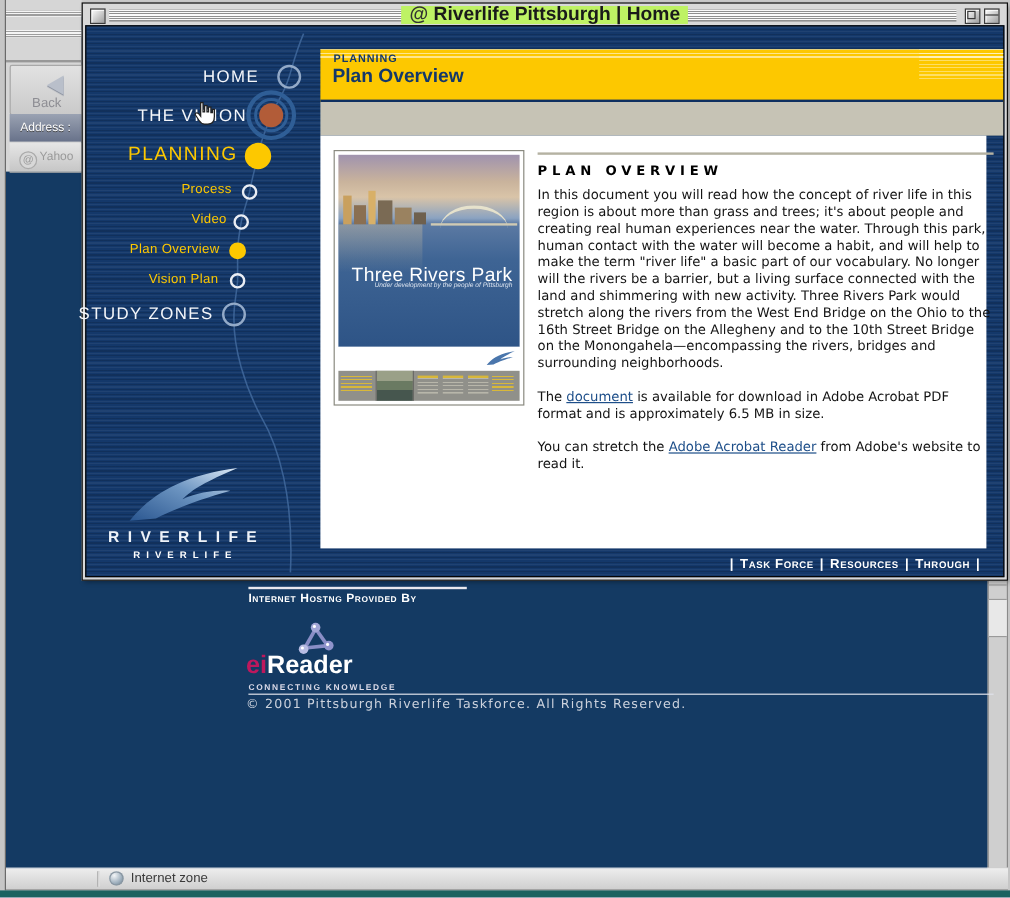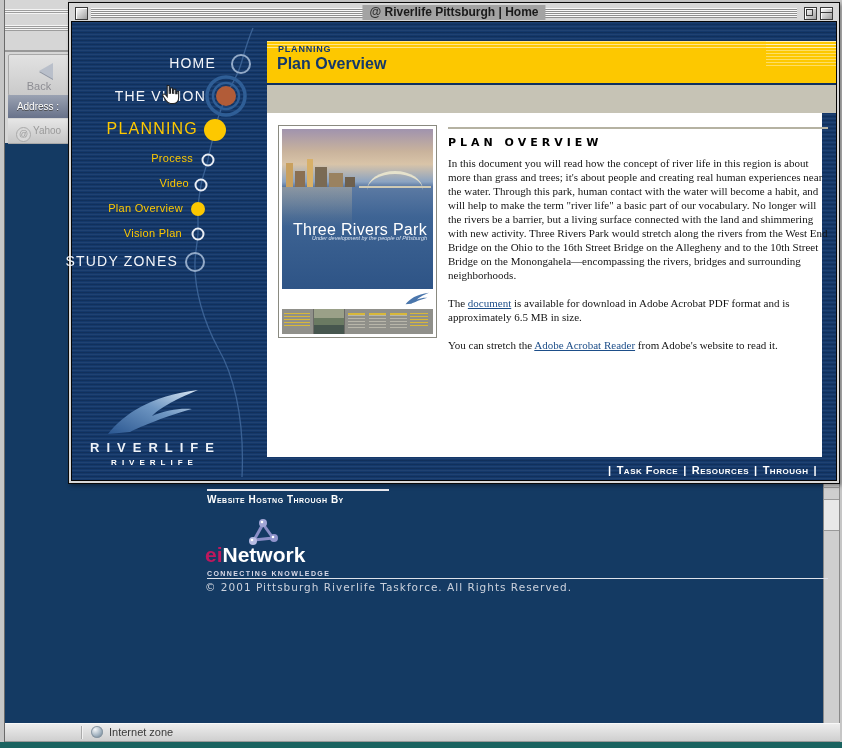--- a/index.html
+++ b/index.html
@@ -42,21 +42,21 @@
   .status-bar{position:absolute;left:5px;right:2px;bottom:6px;height:17px;background:linear-gradient(#ededed,#cfcfcf);border-top:1px solid #f8f8f8;border-bottom:1px solid #9a9a9a;}
   .status-divider{position:absolute;left:76px;top:2px;bottom:2px;width:1px;background:#aaa;border-right:1px solid #f2f2f2;}
   .globe{position:absolute;left:86px;top:2px;width:12px;height:12px;border-radius:50%;background:radial-gradient(circle at 35% 30%,#f4f6f8,#9fb0be 55%,#5c707e);box-shadow:inset 0 0 0 1px #8a97a2;}
   .status-text{position:absolute;left:104px;top:2px;font-size:11px;color:#3a3a3a;}
   .screen-bottom{position:absolute;left:0;right:0;bottom:0;height:6px;background:#1a6360;}
 
   
   .fw{position:absolute;left:68px;top:2px;width:770px;height:480px;background:#d8d8d8;border:1px solid #0a0a0a;box-shadow:2px 2px 4px rgba(0,0,0,.35);}
   .fw-titlebar{position:absolute;left:2px;right:2px;top:2px;height:15px;background:#d8d8d8;}
   .tb-stripes{position:absolute;left:20px;right:40px;top:3px;bottom:2px;background:repeating-linear-gradient(180deg,#fafafa 0 1px,#8f8f8f 1px 2px);}
-  .tb-title{position:absolute;left:50%;top:0;transform:translateX(-50%);background:#a3a3a3;padding:0 7px;font-size:12px;font-weight:bold;color:#1a1a1a;white-space:nowrap;line-height:15px;}
+  .tb-title{position:absolute;left:50%;top:0;transform:translateX(-50%);background:#bef264;padding:0 7px;font-size:16px;font-weight:bold;color:#1a1a1a;white-space:nowrap;line-height:15px;}
   .tb-favicon{font-weight:bold;color:#333;}
   .wbox{position:absolute;top:2px;width:11px;height:11px;border:1px solid #3a3a3a;background:linear-gradient(135deg,#ffffff,#9e9e9e);box-shadow:inset 1px 1px 0 #fff;}
   .wbox-close{left:4px;}
   .wbox-zoom{right:20px;}
   .wbox-zoom:after{content:"";position:absolute;left:1px;top:1px;width:5px;height:5px;border:1px solid #3a3a3a;}
   .wbox-collapse{right:4px;}
   .wbox-collapse:after{content:"";position:absolute;left:0px;right:0px;top:4px;height:1px;background:#3a3a3a;}
 
   .fw-content{position:absolute;left:2px;right:2px;top:18px;bottom:2px;border:1px solid #050505;
     background-color:#14386a;
@@ -116,21 +116,21 @@
   .bs-txt1{position:absolute;left:2px;top:4px;width:26px;height:15px;background:repeating-linear-gradient(180deg,#d8b83a 0 1px,rgba(0,0,0,0) 1px 3px);}
   .bs-img{position:absolute;left:31px;top:0;width:30px;height:25px;background:linear-gradient(180deg,#9aa088 0 35%,#6a7a62 35% 65%,#46564e 65%);border-left:1px solid #6a6a66;border-right:1px solid #6a6a66;}
   .bs-col{position:absolute;top:4px;width:17px;height:13px;border-top:2px solid #d8b83a;background:repeating-linear-gradient(180deg,#b8b6aa 0 1px,rgba(0,0,0,0) 1px 3px);}
   .bs-c1{left:66px;} .bs-c2{left:87px;} .bs-c3{left:108px;}
   .bs-c4{position:absolute;left:128px;top:4px;width:18px;height:15px;background:repeating-linear-gradient(180deg,#d8b83a 0 1px,rgba(0,0,0,0) 1px 3px);}
 
   
   .article{position:absolute;left:181px;top:14px;width:380px;font-family:"DejaVu Sans",sans-serif;}
   .rule{height:2px;background:#b5b2a2;margin-bottom:7px;}
   .art-h{font-size:11px;font-weight:bold;letter-spacing:4px;color:#000;margin:0 0 7px 0;font-family:"DejaVu Sans",sans-serif;}
-  .article p{margin:0 0 14px 0;font-size:11px;line-height:14px;color:#141414;font-family:Liberation Serif, serif;}
+  .article p{margin:0 0 14px 0;font-size:11px;line-height:14px;color:#141414;}
   .article a{color:#1d4e89;text-decoration:underline;cursor:pointer;}
 
   
   .fw-footer{position:absolute;left:0;right:0;top:435px;height:23px;text-align:right;padding-right:14px;box-sizing:border-box;
     font-size:11px;font-weight:bold;color:#fff;font-variant:small-caps;letter-spacing:.5px;line-height:26px;}
   .fw-footer a{color:#fff;text-decoration:none;cursor:pointer;}
   .fw-footer .sep{margin:0 5px;color:#fff;}
 </style>
 </head>
 <body>
@@ -154,35 +154,35 @@
     </div>
     <div class="addr-row">
       <span>Address :</span>
     </div>
     <div class="yahoo-row">
       <span class="yahoo-at">@</span><span>Yahoo</span>
     </div>
   </div>
 
   <div class="pf-hr-short"></div>
-  <div class="pf-hosting">Website Hostng Through By</div>
+  <div class="pf-hosting">Internet Hostng Provided By</div>
   <svg class="pf-molecule" width="34" height="28" viewBox="0 0 34 28">
     <g stroke="#8a8ec6" stroke-width="3">
       <line x1="17" y1="6" x2="8" y2="22"></line>
         <line x1="17" y1="6" x2="27" y2="20"></line>
         <line x1="8" y1="22" x2="27" y2="20"></line>
     </g>
     <circle cx="17" cy="5" r="4" fill="#a2a6d6"></circle>
       <circle cx="7" cy="23" r="4" fill="#b8bce2"></circle>
       <circle cx="28" cy="20" r="4" fill="#9094cc"></circle>
     <circle cx="16" cy="4" r="1.3" fill="#fff"></circle>
       <circle cx="6" cy="22" r="1.3" fill="#fff"></circle>
       <circle cx="27" cy="19" r="1.3" fill="#fff"></circle>
   </svg>
-  <div class="pf-brand"><span class="ei">ei</span><span class="net">Network</span></div>
+  <div class="pf-brand"><span class="ei">ei</span><span class="net">Reader</span></div>
   <div class="pf-tagline">Connecting Knowledge</div>
   <div class="pf-hr-long"></div>
   <div class="pf-copy">© 2001 Pittsburgh Riverlife Taskforce. All Rights Reserved.</div>
 
   <div class="status-bar">
     <div class="status-divider"></div>
     <div class="globe"></div>
     <div class="status-text">Internet zone</div>
   </div>
   <div class="frame-left"></div>

